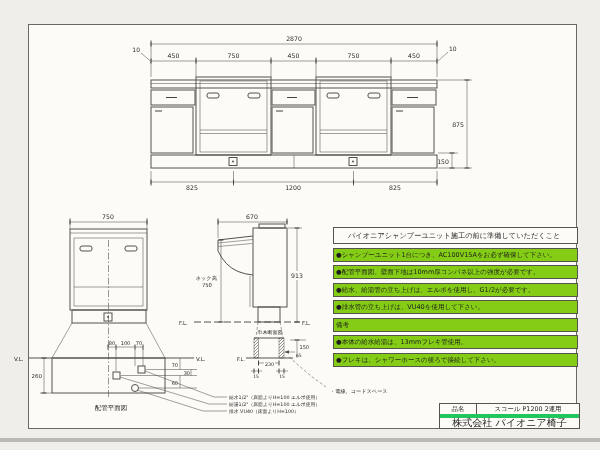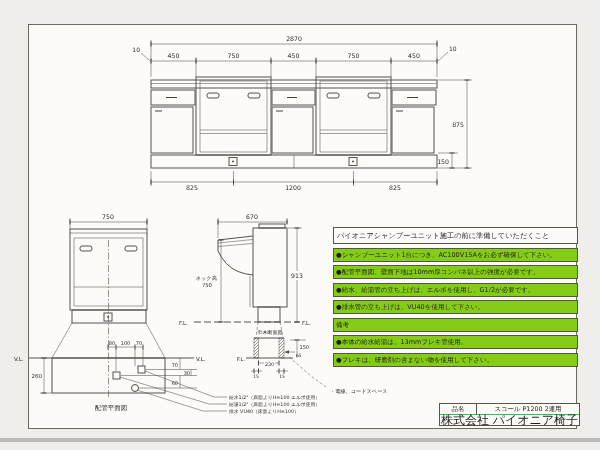--- a/index.html
+++ b/index.html
@@ -13,30 +13,30 @@
   .ln{stroke:#55524e;fill:none;stroke-width:1;}
   .thin{stroke:#55524e;fill:none;stroke-width:.55;}
   .tk{stroke:#45423e;stroke-width:1;}
   .dash{stroke-dasharray:7 3;}
   .cline{stroke-dasharray:7 2 1.5 2;stroke-width:.6;}
   .proj{stroke-dasharray:3 2;}
   .fillpt{fill:#55524e;stroke:none;}
   
   .notes{position:absolute;left:333px;top:227px;width:245px;color:#1e1d1b;}
   .notes-title{border:1px solid #57544f;height:15px;line-height:15px;font-size:7.2px;
-               padding-left:3px;white-space:nowrap;overflow:hidden;background:#fcfbf8;}
+               padding-left:14px;white-space:nowrap;overflow:hidden;background:#fcfbf8;}
   .notes-row{border:1px solid #57544f;margin-top:3.5px;height:12px;line-height:12px;
              font-size:6.5px;padding-left:2px;white-space:nowrap;overflow:hidden;background:#84cc16;}
   
   .tblock{position:absolute;left:439px;top:403px;width:139px;border:1px solid #57544f;
           background:#fcfbf8;color:#1e1d1b;}
   .tb-row{display:flex;height:10px;line-height:10px;font-size:6.4px;}
   .tb-label{width:36px;border-right:1px solid #57544f;text-align:center;}
   .tb-value{flex:1;text-align:center;white-space:nowrap;}
-  .tb-company{border-top:1px solid #22c55e;height:10px;line-height:10px;font-size:12px;text-align:center;}
+  .tb-company{border-top:4px solid #22c55e;height:10px;line-height:10px;font-size:10px;text-align:center;}
 </style>
 </head>
 <body>
 
 <div class="stage">
   <div class="sheet"></div>
 
   <svg class="drawing" width="600" height="450" viewBox="0 0 600 450">
     <defs>
       <pattern id="hatch" width="3" height="3" patternUnits="userSpaceOnUse">
@@ -300,21 +300,21 @@
   </svg>
 
   <div class="notes">
     <div class="notes-title">パイオニアシャンプーユニット施工の前に準備していただくこと</div>
     <div class="notes-row">●シャンプーユニット1台につき、AC100V15Aをお必ず確保して下さい。</div>
     <div class="notes-row">●配管平面図、壁面下地は10mm厚コンパネ以上の強度が必要です。</div>
     <div class="notes-row">●給水、給湯管の立ち上げは、エルボを使用し、G1/2が必要です。</div>
     <div class="notes-row">●排水管の立ち上げは、VU40を使用して下さい。</div>
     <div class="notes-row">備考</div>
     <div class="notes-row">●本体の給水給湯は、13mmフレキ管使用。</div>
-    <div class="notes-row">●フレキは、研磨剤の含まない物を使用して下さい。</div>
+    <div class="notes-row">●フレキは、シャワーホースの後ろで接続して下さい。</div>
   </div>
 
   <div class="tblock">
     <div class="tb-row">
       <div class="tb-label">品名</div>
       <div class="tb-value">スコール  P1200  2連用</div>
     </div>
     <div class="tb-company">株式会社  パイオニア椅子</div>
   </div>
 

